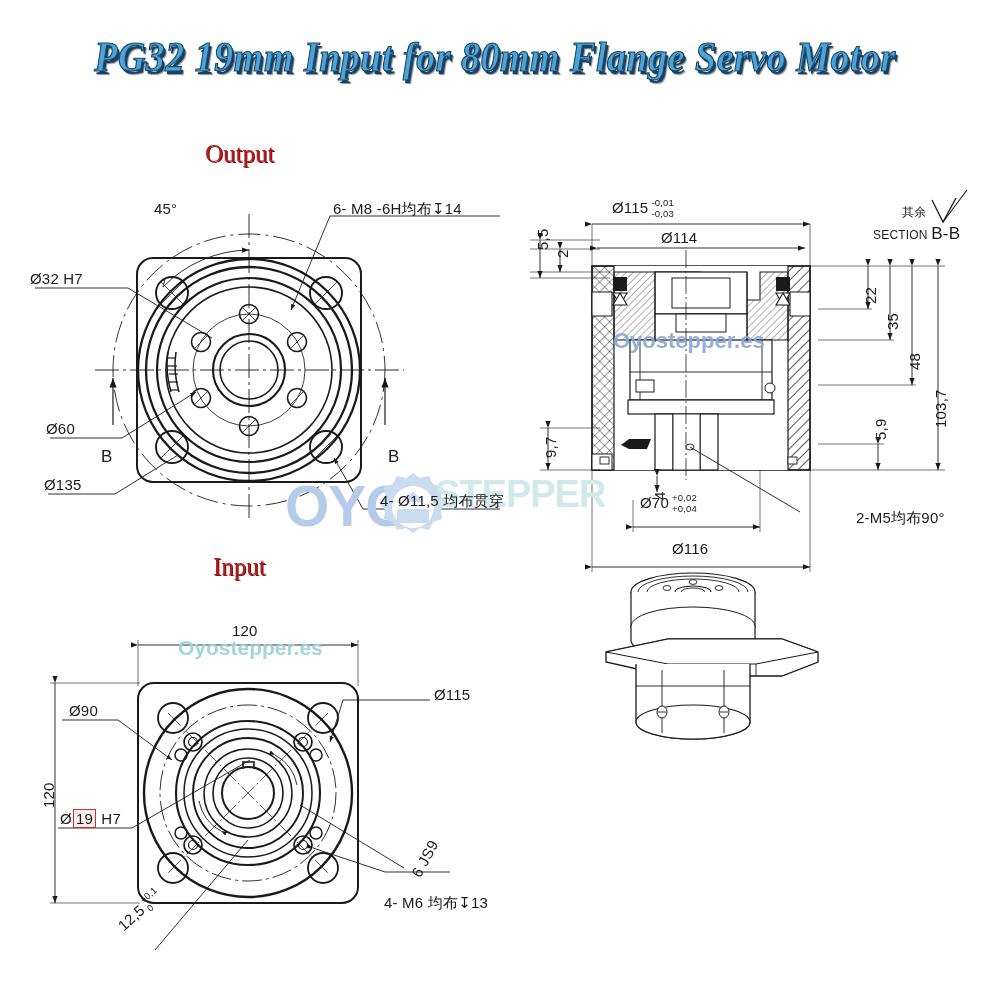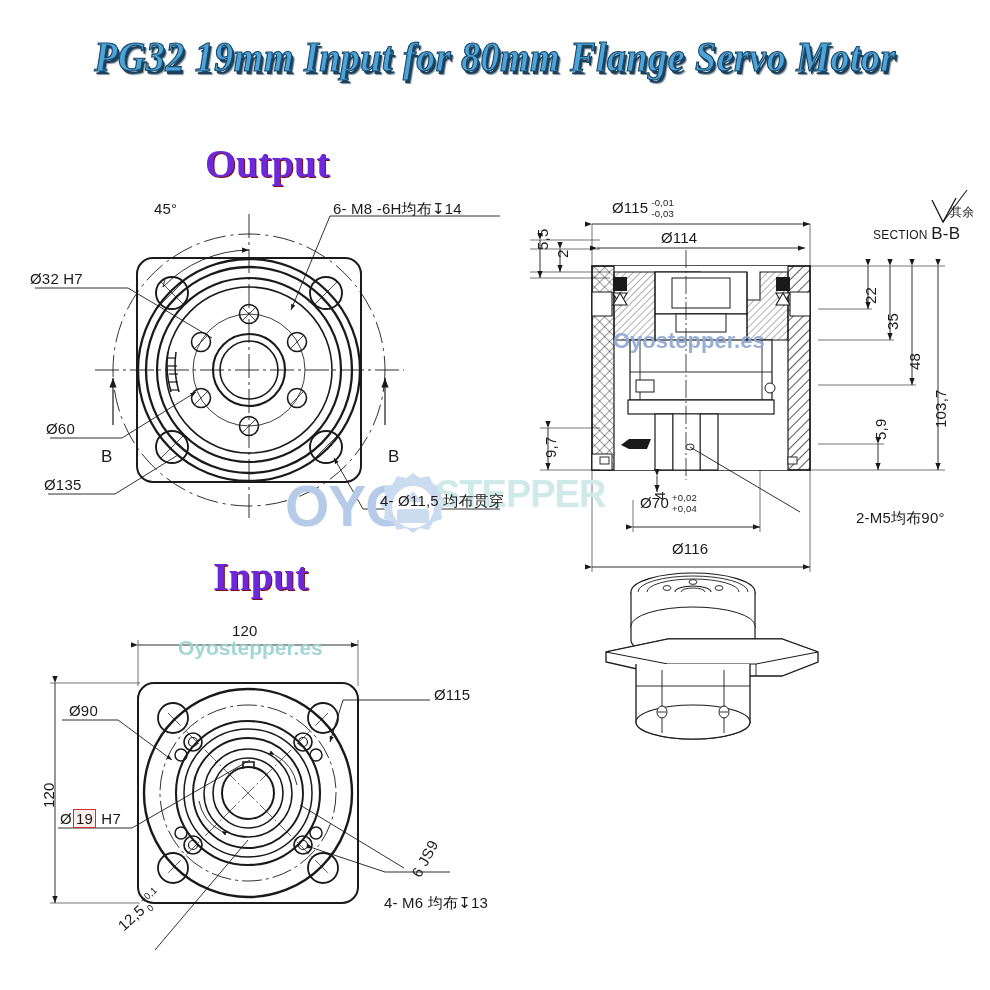--- a/index.html
+++ b/index.html
@@ -29,23 +29,23 @@
     -webkit-text-stroke:1.1px #17496b;
     text-shadow:2px 3px 0 #1d3f59, 3px 4px 1px rgba(20,50,70,.55);
     white-space:nowrap;
     transform:scaleY(1.12);
   }
 
   
   .caption{
     position:absolute;
     font-family:"Liberation Serif", serif;
-    font-weight:bold;
-    font-size:40px;
-    color:#6d28d9;
+    font-weight:normal;
+    font-size:25px;
+    color:#b91c1c;
     text-shadow:1px 1px 0 #7a0e10;
     white-space:nowrap;
   }
   #cap-output{left:205px;top:140px;}
   #cap-input{left:213px;top:553px;}
 
   
   .wm-text{
     position:absolute;
     font-family:Liberation Sans, sans-serif;
@@ -456,21 +456,21 @@
   <div class="lbl rot90" style="left:862px;top:304px;">22</div>
   <div class="lbl rot90" style="left:884px;top:330px;">35</div>
   <div class="lbl rot90" style="left:906px;top:370px;">48</div>
   <div class="lbl rot90" style="left:932px;top:428px;">103,7</div>
   <div class="lbl rot90" style="left:872px;top:440px;">5,9</div>
   <div class="lbl" style="left:640px;top:494px;">
     <span>Ø70</span><span class="tolstack"><span style="display:block">+0,02</span><span style="display:block">+0,04</span></span>
   </div>
   <div class="lbl" style="left:672px;top:540px;">Ø116</div>
   <div class="lbl" style="left:856px;top:509px;">2-M5均布90°</div>
-  <div class="lbl sm" style="left:902px;top:204px;margin-left:48px;">其余</div>
+  <div class="lbl sm" style="left:902px;top:204px;">其余</div>
   <div class="lbl" style="left:873px;top:224px;font-size:12px;">
     <span>SECTION</span>
     <span style="font-size:17px;">B-B</span>
   </div>
 
   <div class="lbl" style="left:232px;top:622px;">120</div>
   <div class="lbl rot90" style="left:40px;top:808px;">120</div>
   <div class="lbl" style="left:69px;top:702px;">Ø90</div>
   <div class="lbl" style="left:60px;top:810px;">
     <span>Ø</span><span class="boxed">19</span> <span>H7</span>

